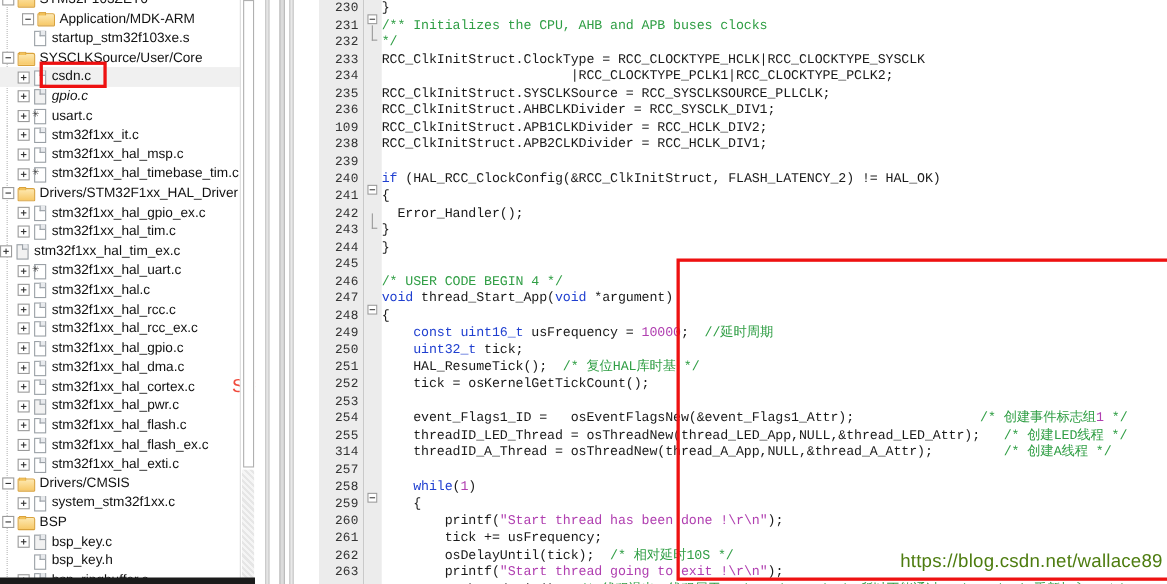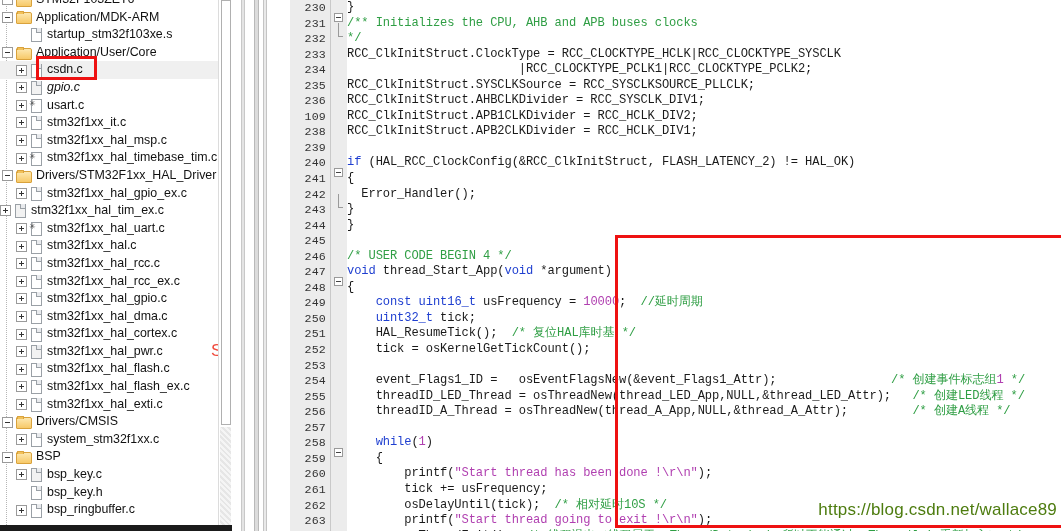--- a/index.html
+++ b/index.html
@@ -327,34 +327,34 @@
 <div id="app">
 
   <div id="tree-panel">
     <div class="dotted-vline"></div>
     <ul class="tree-list" id="tree-list">
         <li class="tree-row" style="padding-left: 2px; margin-top: -9px;">
           <span class="expander"></span>
           <span class="folder-icon"></span>
           <span class="tree-label">STM32F103ZET6</span>
         </li>
+        <li class="tree-row" style="padding-left: 20px;">
+          <span class="expander"></span>
+          <span class="folder-icon"></span>
+          <span class="tree-label">Application/MDK-ARM</span>
+        </li>
+        <li class="tree-row" style="padding-left: 16px;">
+          <span class="expander none"></span>
+          <span class="file-icon"></span>
+          <span class="tree-label">startup_stm32f103xe.s</span>
+        </li>
         <li class="tree-row" style="padding-left: 2px;">
           <span class="expander"></span>
           <span class="folder-icon"></span>
-          <span class="tree-label">Application/MDK-ARM</span>
-        </li>
-        <li class="tree-row" style="padding-left: 16px;">
-          <span class="expander none"></span>
-          <span class="file-icon"></span>
-          <span class="tree-label">startup_stm32f103xe.s</span>
-        </li>
-        <li class="tree-row" style="padding-left: 2px;">
-          <span class="expander"></span>
-          <span class="folder-icon"></span>
-          <span class="tree-label">Application/User/Core</span>
+          <span class="tree-label">SYSCLKSource/User/Core</span>
         </li>
         <li class="tree-row selected" style="padding-left: 16px;">
           <span class="expander plus"></span>
           <span class="file-icon"></span>
           <span class="tree-label">csdn.c</span>
         </li>
         <li class="tree-row" style="padding-left: 16px; font-style: italic;">
           <span class="expander plus"></span>
           <span class="file-icon shaded"></span>
           <span class="tree-label">gpio.c</span>
@@ -381,20 +381,25 @@
         </li>
         <li class="tree-row" style="padding-left: 2px;">
           <span class="expander"></span>
           <span class="folder-icon"></span>
           <span class="tree-label">Drivers/STM32F1xx_HAL_Driver</span>
         </li>
         <li class="tree-row" style="padding-left: 16px;">
           <span class="expander plus"></span>
           <span class="file-icon"></span>
           <span class="tree-label">stm32f1xx_hal_gpio_ex.c</span>
+        </li>
+        <li class="tree-row" style="padding-left: 16px;">
+          <span class="expander plus"></span>
+          <span class="file-icon"></span>
+          <span class="tree-label">stm32f1xx_hal_tim.c</span>
         </li>
         <li class="tree-row" style="">
           <span class="expander plus"></span>
           <span class="file-icon shaded"></span>
           <span class="tree-label">stm32f1xx_hal_tim_ex.c</span>
         </li>
         <li class="tree-row" style="padding-left: 16px;">
           <span class="expander plus"></span>
           <span class="file-icon star"></span>
           <span class="tree-label">stm32f1xx_hal_uart.c</span>
@@ -519,21 +524,21 @@
         <div class="ln">246</div>
         <div class="ln">247</div>
         <div class="ln">248</div>
         <div class="ln">249</div>
         <div class="ln">250</div>
         <div class="ln">251</div>
         <div class="ln">252</div>
         <div class="ln">253</div>
         <div class="ln">254</div>
         <div class="ln">255</div>
-        <div class="ln">256</div>
+        <div class="ln">314</div>
         <div class="ln">257</div>
         <div class="ln">258</div>
         <div class="ln">259</div>
         <div class="ln">260</div>
         <div class="ln">261</div>
         <div class="ln">262</div>
         <div class="ln">263</div>
         <div class="ln">264</div>
       </div>
     <div id="folds">

